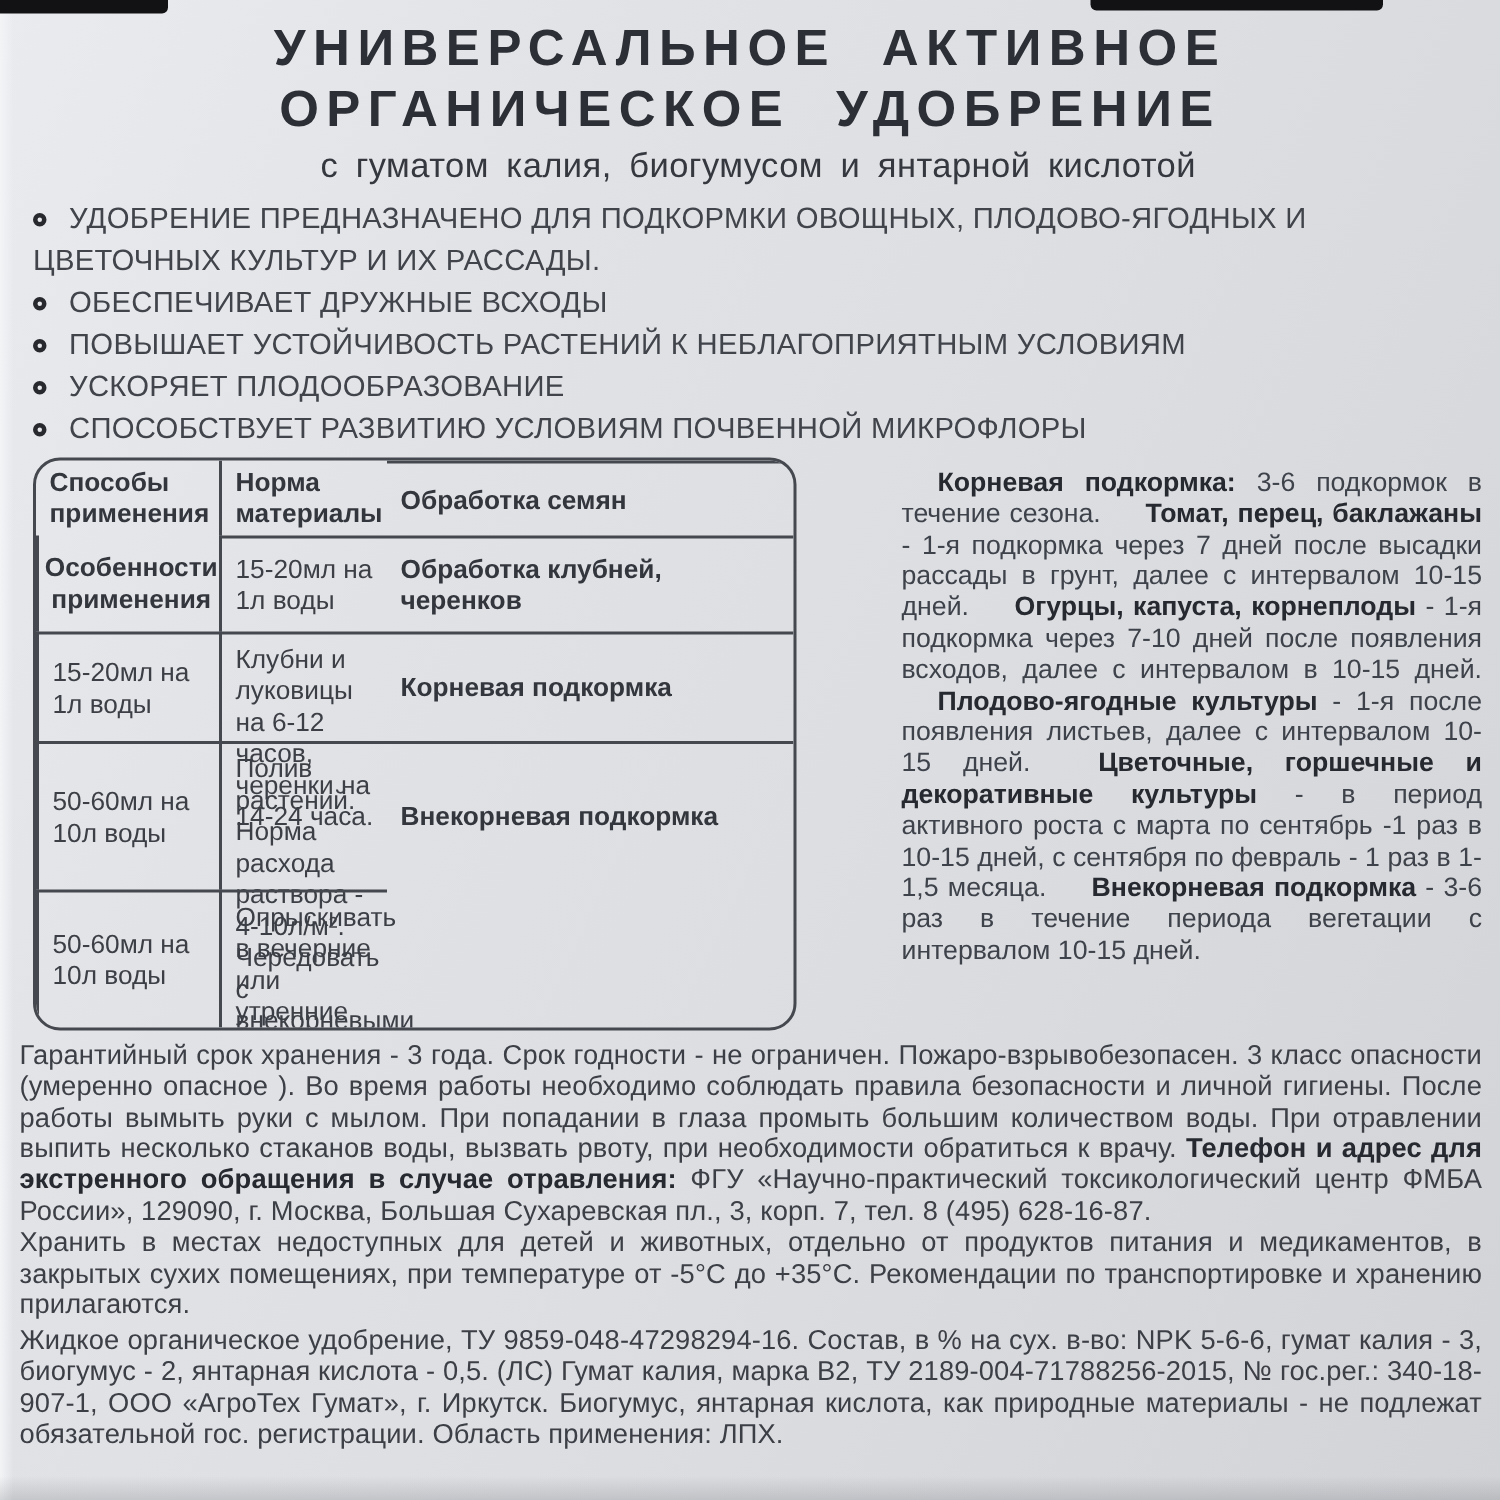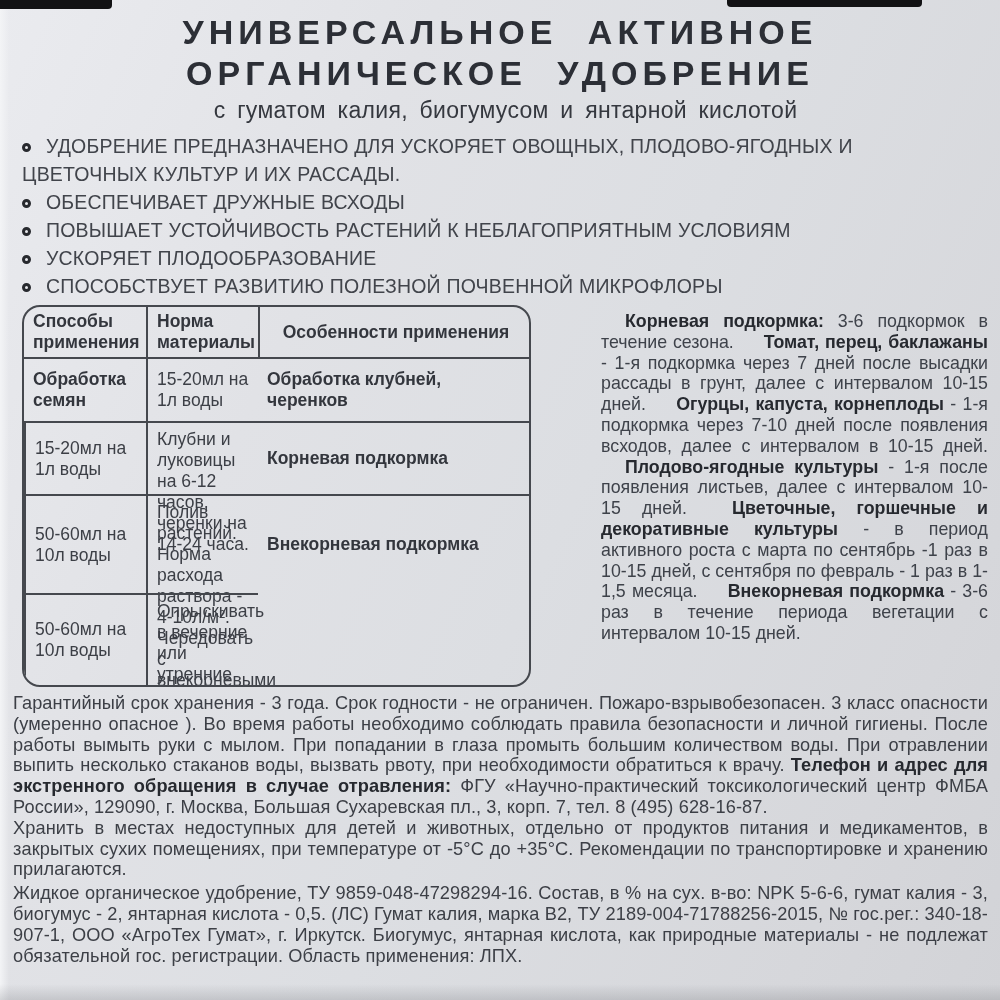--- a/index.html
+++ b/index.html
@@ -100,40 +100,40 @@
   <div class="strip strip-left"></div>
   <div class="strip strip-right"></div>
 
   <header class="header-block">
     <div class="title">УНИВЕРСАЛЬНОЕ АКТИВНОЕ</div>
     <div class="title">ОРГАНИЧЕСКОЕ УДОБРЕНИЕ</div>
     <div class="subtitle">с гуматом калия, биогумусом и янтарной кислотой</div>
   </header>
 
   <section class="features" id="features">
-      <div class="feature"><span class="bullet-icon"></span><span>УДОБРЕНИЕ ПРЕДНАЗНАЧЕНО ДЛЯ УСКОРЯЕТ ОВОЩНЫХ, ПЛОДОВО-ЯГОДНЫХ И ЦВЕТОЧНЫХ КУЛЬТУР И ИХ РАССАДЫ.</span></div>
+      <div class="feature"><span class="bullet-icon"></span><span>УДОБРЕНИЕ ПРЕДНАЗНАЧЕНО ДЛЯ ПОДКОРМКИ ОВОЩНЫХ, ПЛОДОВО-ЯГОДНЫХ И ЦВЕТОЧНЫХ КУЛЬТУР И ИХ РАССАДЫ.</span></div>
       <div class="feature"><span class="bullet-icon"></span><span>ОБЕСПЕЧИВАЕТ ДРУЖНЫЕ ВСХОДЫ</span></div>
       <div class="feature"><span class="bullet-icon"></span><span>ПОВЫШАЕТ УСТОЙЧИВОСТЬ РАСТЕНИЙ К НЕБЛАГОПРИЯТНЫМ УСЛОВИЯМ</span></div>
       <div class="feature"><span class="bullet-icon"></span><span>УСКОРЯЕТ ПЛОДООБРАЗОВАНИЕ</span></div>
-      <div class="feature"><span class="bullet-icon"></span><span>СПОСОБСТВУЕТ РАЗВИТИЮ ПОЛЕЗНОЙ ПОЧВЕННОЙ МИКРОФЛОРЫ</span></div>
+      <div class="feature"><span class="bullet-icon"></span><span>СПОСОБСТВУЕТ РАЗВИТИЮ УСЛОВИЯМ ПОЧВЕННОЙ МИКРОФЛОРЫ</span></div>
     </section>
 
   <section class="table-wrap">
     <div class="grid" id="apply-table">
         <div class="cell head row1 col1">
           <span>Способы применения</span>
         </div>
         <div class="cell head row1 col2">
           <span>Норма материалы</span>
         </div>
+        <div class="cell body col1">
+          <span>Обработка семян</span>
+        </div>
         <div class="cell head row1 col3">
           <span>Особенности применения</span>
-        </div>
-        <div class="cell body col1">
-          <span>Обработка семян</span>
         </div>
         <div class="cell body col2">
           <span>15-20мл на 1л воды</span>
         </div>
         <div class="cell body col1">
           <span>Обработка клубней, черенков</span>
         </div>
         <div class="cell body col2">
           <span>15-20мл на 1л воды</span>
         </div>

